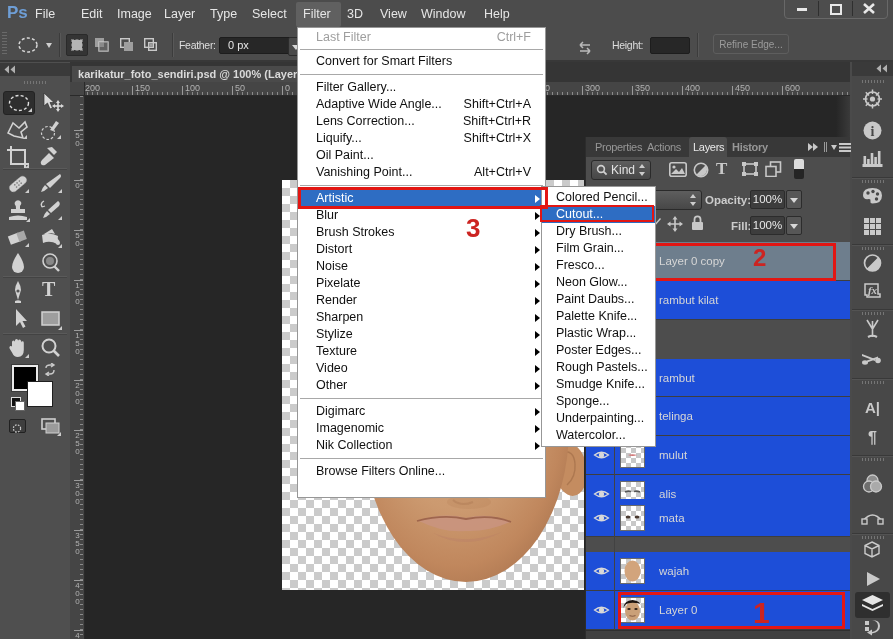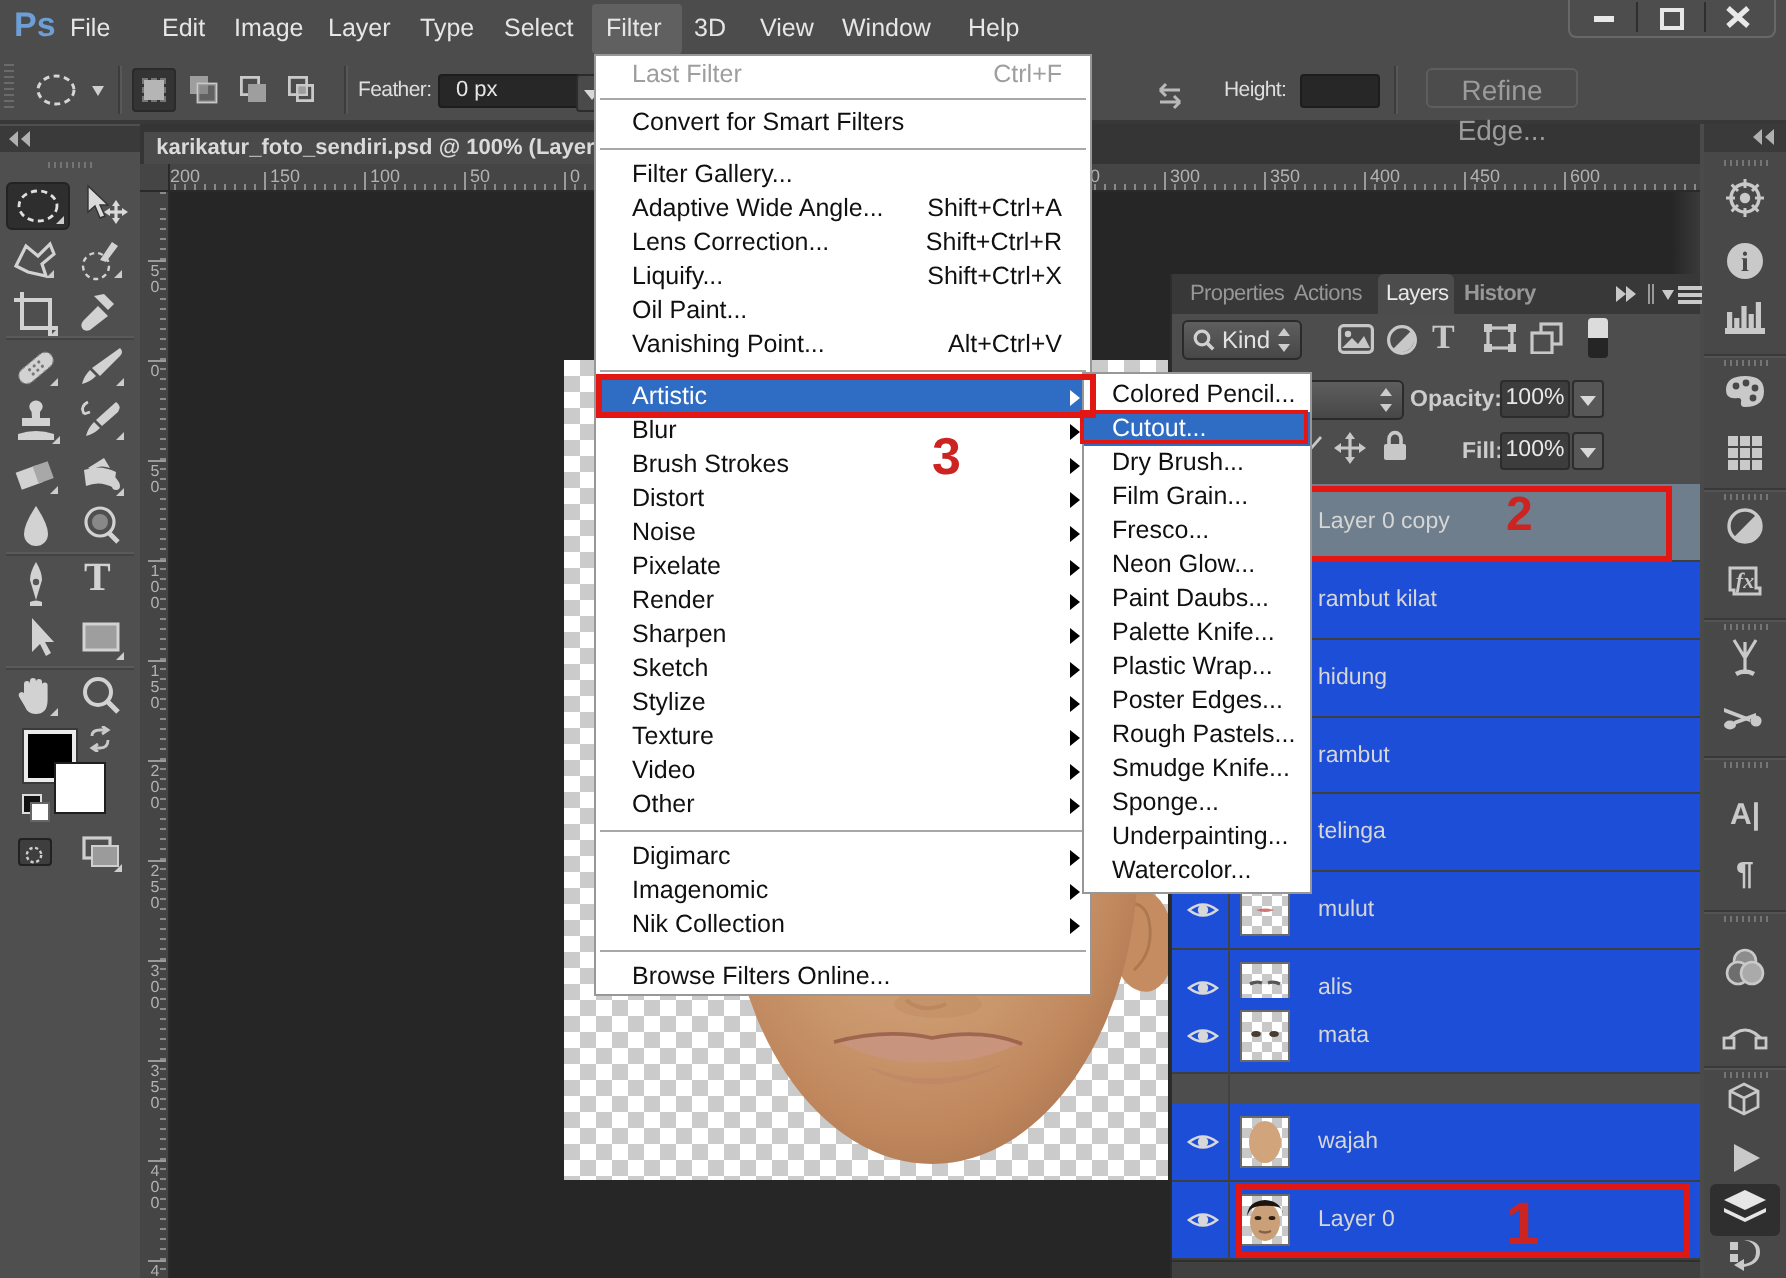--- a/index.html
+++ b/index.html
@@ -184,21 +184,21 @@
   <div class="pbtn" style="left:288px;top:9px;width:14px;height:17px;background:#4a4a4a;">
       <span class="darr" style="left:3px;top:6.5px;"></span>
     </div>
   <svg width="18" height="14" style="position:absolute;left:576px;top:13px;">
       <path d="M4,4 L14,4 M4,4 L7,1 M4,4 L7,7" stroke="#b9b9b9" stroke-width="1.5" fill="none"></path>
       <path d="M14,10 L4,10 M14,10 L11,7 M14,10 L11,13" stroke="#b9b9b9" stroke-width="1.5" fill="none"></path>
     </svg>
   <span class="olabel" style="left:612px;font-size:10.5px;letter-spacing:-0.3px;">Height:</span>
   <div class="ofield" style="left:650px;top:9px;width:38px;height:15px;"></div>
   <div class="vsep" style="left:697px;"></div>
-  <div style="position:absolute;left:713px;top:6px;width:76px;height:20px;border:1px solid #5e5e5e;border-radius:3px;color:#9b9b9b;font-size:14px;text-align:center;line-height:20px;box-sizing:border-box;">Refine Edge...</div>
+  <div style="position:absolute;left:713px;top:6px;width:76px;height:20px;border:1px solid #5e5e5e;border-radius:3px;color:#9b9b9b;font-size:10px;text-align:center;line-height:20px;box-sizing:border-box;">Refine Edge...</div>
 </div>
 
 <div id="toolbar">
   <div id="toolhead"><svg width="14" height="9" style="margin:2px 0 0 3px;">
         <path d="M6,0.5 L1.5,4.5 L6,8.5 Z" fill="#b0b0b0"></path>
         <path d="M12,0.5 L7.5,4.5 L12,8.5 Z" fill="#b0b0b0"></path>
       </svg></div>
   <div class="grip" style="left:24px;top:19px;"></div>
 
   <div style="position:absolute;left:3px;top:29px;width:32px;height:24px;background:#2e2e2e;border:1px solid #232323;border-radius:3px;box-sizing:border-box;">
@@ -562,28 +562,20 @@
     <div class="thumb" style="top:6px;"></div>
     <span class="lname" style="top:13px;">Layer 0 copy</span>
   </div>
   <div class="lrow" style="top:144px;height:39px;">
     <svg class="eye" width="17" height="12" style="position:absolute;left:7px;top:13px;">
         <path d="M1.5,6 Q8.5,0.5 15.5,6 Q8.5,11.5 1.5,6 Z" fill="none" stroke="#d8d8d8" stroke-width="1.3"></path>
         <circle cx="8.5" cy="6" r="2.6" fill="#d8d8d8"></circle>
       </svg>
     <div class="thumb" style="top:6px;"></div>
     <span class="lname" style="top:13px;">rambut kilat</span>
-  </div>
-  <div class="lrow" style="top:183px;height:39px;">
-    <svg class="eye" width="17" height="12" style="position:absolute;left:7px;top:13px;">
-        <path d="M1.5,6 Q8.5,0.5 15.5,6 Q8.5,11.5 1.5,6 Z" fill="none" stroke="#d8d8d8" stroke-width="1.3"></path>
-        <circle cx="8.5" cy="6" r="2.6" fill="#d8d8d8"></circle>
-      </svg>
-    <div class="thumb" style="top:6px;"></div>
-    <span class="lname" style="top:13px;">hidung</span>
   </div>
   <div class="lrow" style="top:222px;height:38px;">
     <svg class="eye" width="17" height="12" style="position:absolute;left:7px;top:13px;">
         <path d="M1.5,6 Q8.5,0.5 15.5,6 Q8.5,11.5 1.5,6 Z" fill="none" stroke="#d8d8d8" stroke-width="1.3"></path>
         <circle cx="8.5" cy="6" r="2.6" fill="#d8d8d8"></circle>
       </svg>
     <div class="thumb" style="top:6px;"></div>
     <span class="lname" style="top:13px;">rambut</span>
   </div>
   <div class="lrow" style="top:260px;height:39px;">
@@ -671,21 +663,20 @@
   <div class="mitem">Vanishing Point...<span class="sc">Alt+Ctrl+V</span></div>
   <div class="msep9"></div>
   <div class="mitem hl">Artistic<span class="marr" style="border-left-color:#fff;"></span></div>
   <div class="mitem">Blur<span class="marr"></span></div>
   <div class="mitem">Brush Strokes<span class="marr"></span></div>
   <div class="mitem">Distort<span class="marr"></span></div>
   <div class="mitem">Noise<span class="marr"></span></div>
   <div class="mitem">Pixelate<span class="marr"></span></div>
   <div class="mitem">Render<span class="marr"></span></div>
   <div class="mitem">Sharpen<span class="marr"></span></div>
-  <div class="mitem">Sketch<span class="marr"></span></div>
   <div class="mitem">Stylize<span class="marr"></span></div>
   <div class="mitem">Texture<span class="marr"></span></div>
   <div class="mitem">Video<span class="marr"></span></div>
   <div class="mitem">Other<span class="marr"></span></div>
   <div class="msep9"></div>
   <div class="mitem">Digimarc<span class="marr"></span></div>
   <div class="mitem">Imagenomic<span class="marr"></span></div>
   <div class="mitem">Nik Collection<span class="marr"></span></div>
   <div class="msep9"></div>
   <div class="mitem">Browse Filters Online...</div>

